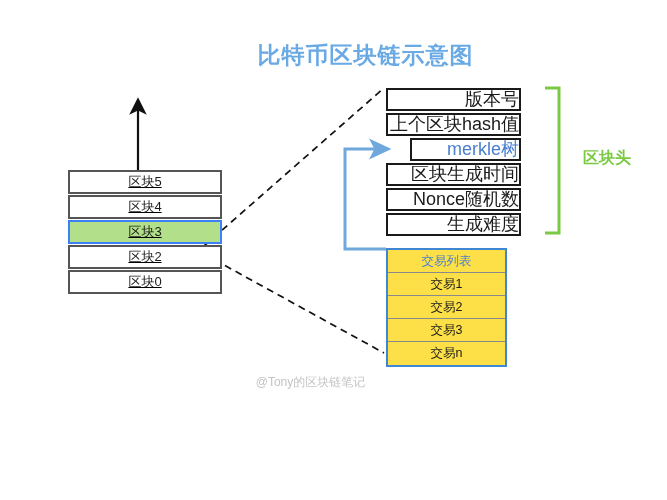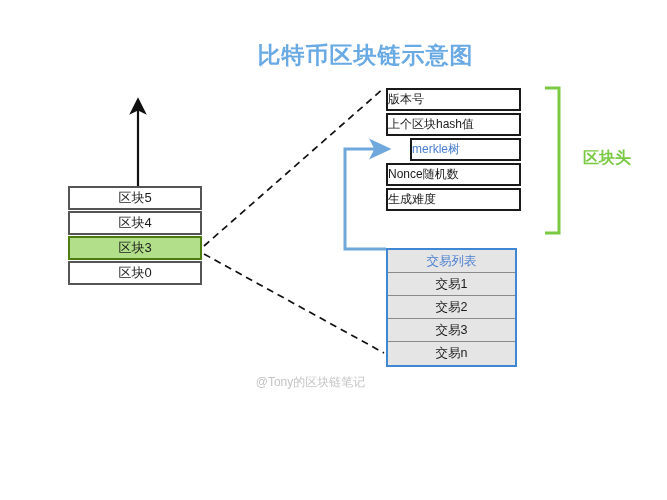--- a/index.html
+++ b/index.html
@@ -41,72 +41,73 @@
     top: 0;
     width: 667px;
     height: 500px;
     pointer-events: none;
   }
 
   
   .chain {
     position: absolute;
     left: 68px;
-    top: 186px;
-    width: 134px;
+    top: 170px;
+    width: 154px;
+    text-decoration: underline;
   }
   .chain-block {
     box-sizing: border-box;
     height: 24px;
     margin-bottom: 1px;
     border: 2px solid #555555;
     background: #ffffff;
     color: #1a1a1a;
     font-size: 13px;
     line-height: 20px;
     text-align: center;
   }
   .chain-block.highlight {
-    border: 2px solid #4d7c0f;
+    border: 2px solid #3b82f6;
     background: #b2e08a;
   }
 
   
   .header-panel {
     position: absolute;
     left: 386px;
     top: 88px;
     width: 135px;
   }
   .header-row {
     box-sizing: border-box;
     height: 23px;
     margin-bottom: 2px;
     border: 2px solid #1a1a1a;
     background: #ffffff;
     color: #1a1a1a;
-    font-size: 12px;
+    font-size: 18px;
     line-height: 19px;
-    text-align: left;
+    text-align: right;
     white-space: nowrap;
   }
   .header-row.accent {
     color: #4a7fd0;
     margin-left: 24px;
   }
 
   
   .tx-panel {
     position: absolute;
     left: 386px;
     top: 248px;
-    width: 131px;
+    width: 121px;
     box-sizing: border-box;
     border: 2px solid #3f86d4;
-    background: #e5e5e5;
+    background: #fde047;
   }
   .tx-row {
     box-sizing: border-box;
     height: 23px;
     border-bottom: 1px solid #8a8a8a;
     color: #1a1a1a;
     font-size: 12.5px;
     line-height: 22px;
     text-align: center;
     white-space: nowrap;
@@ -174,27 +175,29 @@
 
     <g>
       <path d="M545,88 L559,88 L559,233 L545,233" fill="none" stroke="#7ac943" stroke-width="3"></path>
     </g>
   </svg>
 
   <div class="chain">
     <div class="chain-block">区块5</div>
     <div class="chain-block">区块4</div>
     <div class="chain-block highlight">区块3</div>
+    <div class="chain-block">区块2</div>
     <div class="chain-block">区块0</div>
   </div>
 
   <div class="header-panel">
     <div class="header-row">版本号</div>
     <div class="header-row">上个区块hash值</div>
     <div class="header-row accent">merkle树</div>
+    <div class="header-row">区块生成时间</div>
     <div class="header-row">Nonce随机数</div>
     <div class="header-row">生成难度</div>
   </div>
 
   <div class="bracket-label">区块头</div>
 
   <div class="tx-panel">
     <div class="tx-row head">交易列表</div>
     <div class="tx-row">交易1</div>
     <div class="tx-row">交易2</div>

